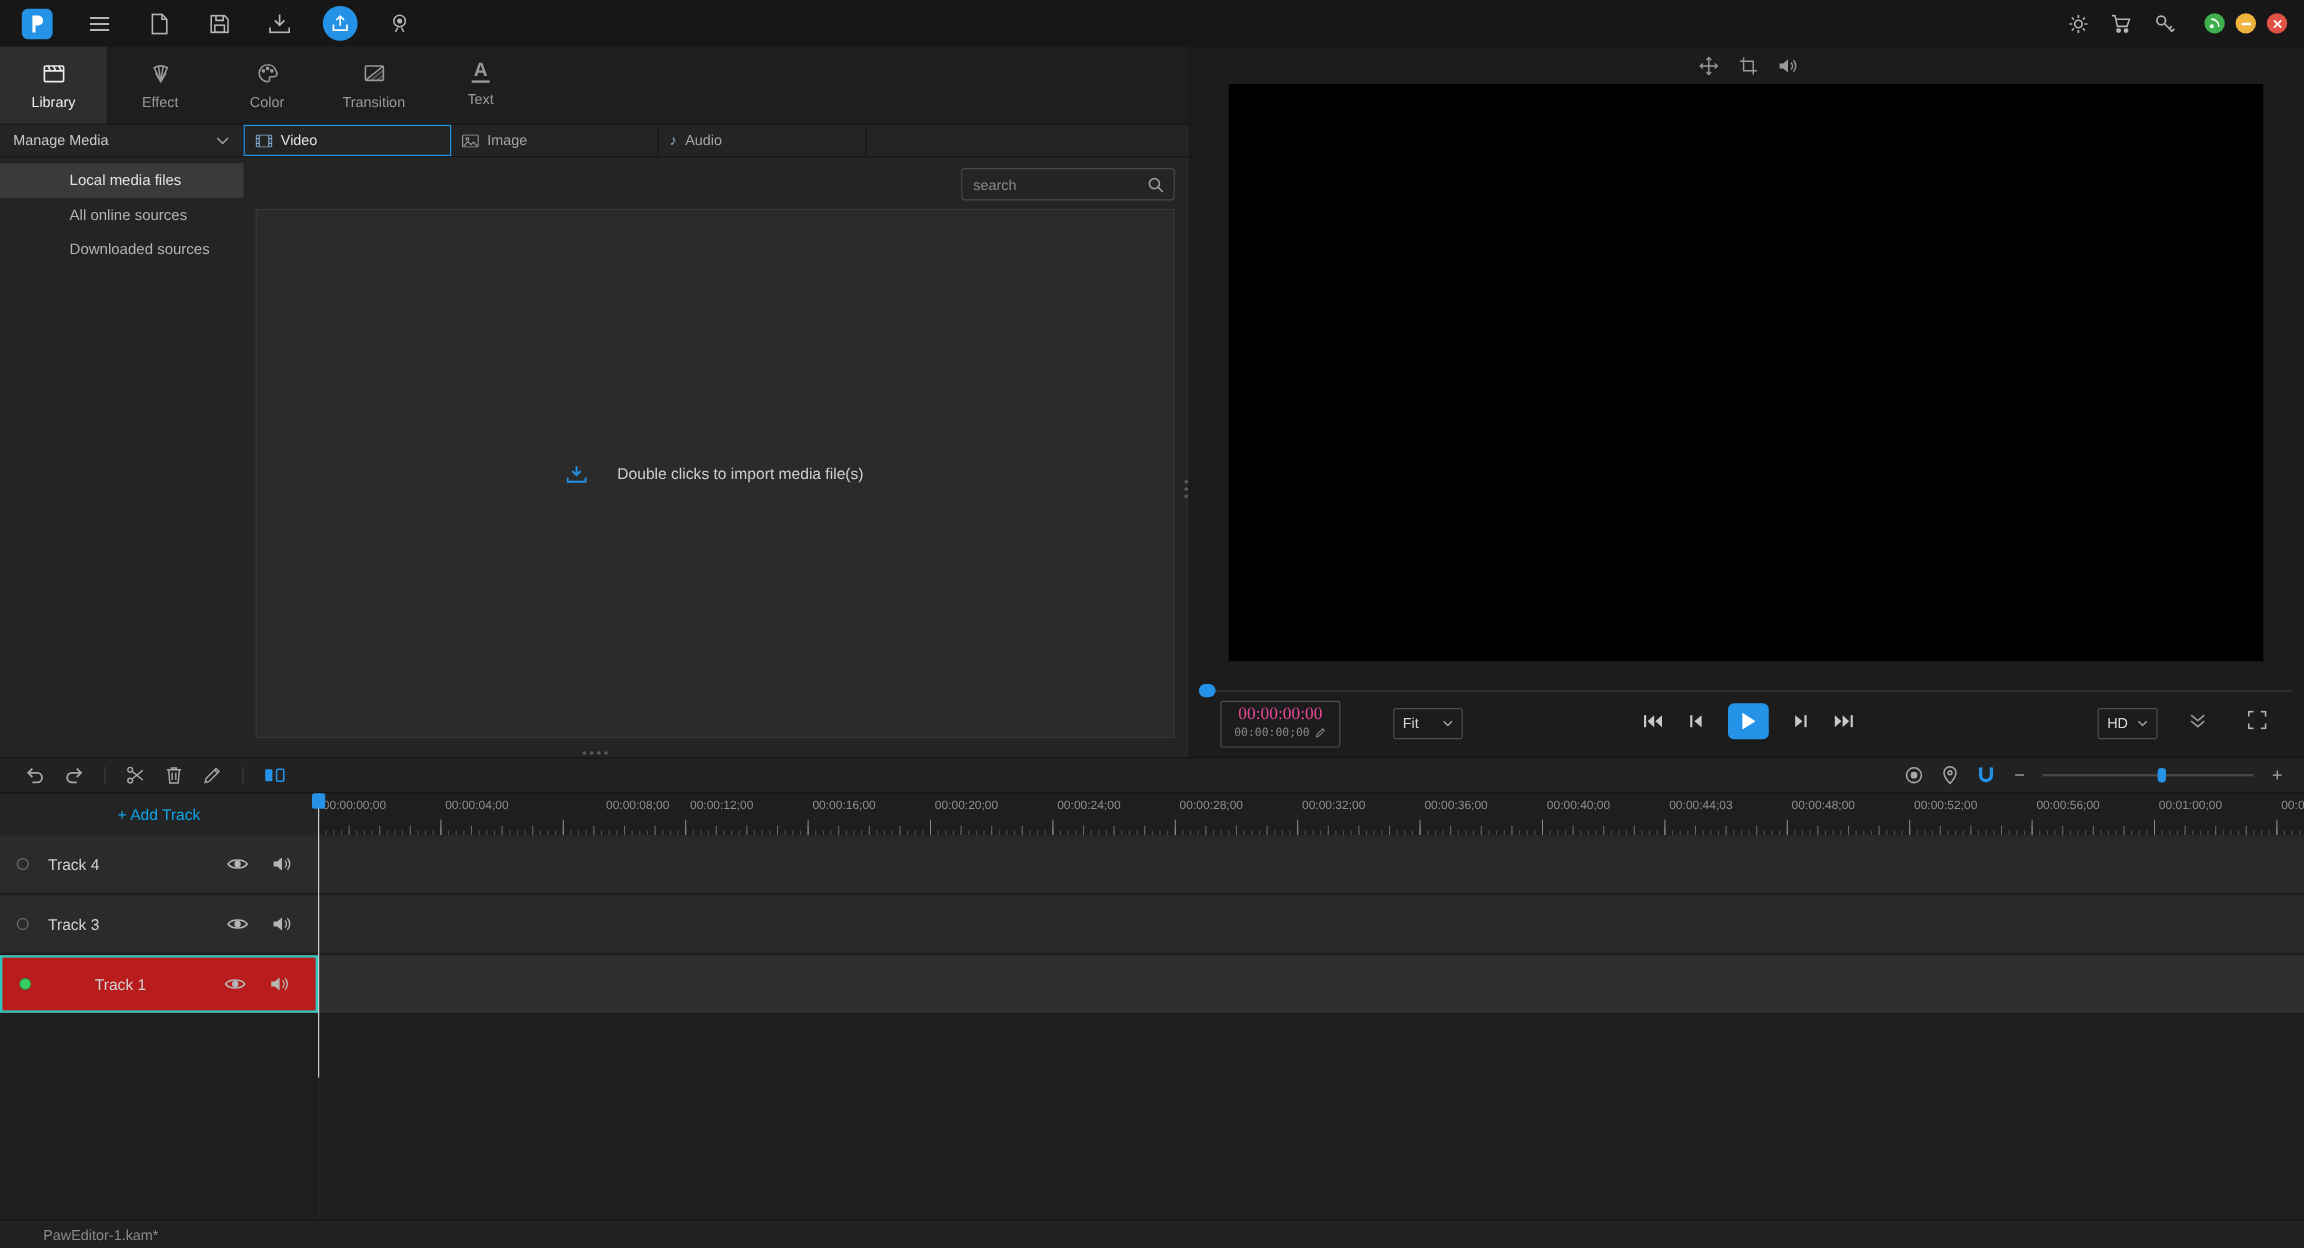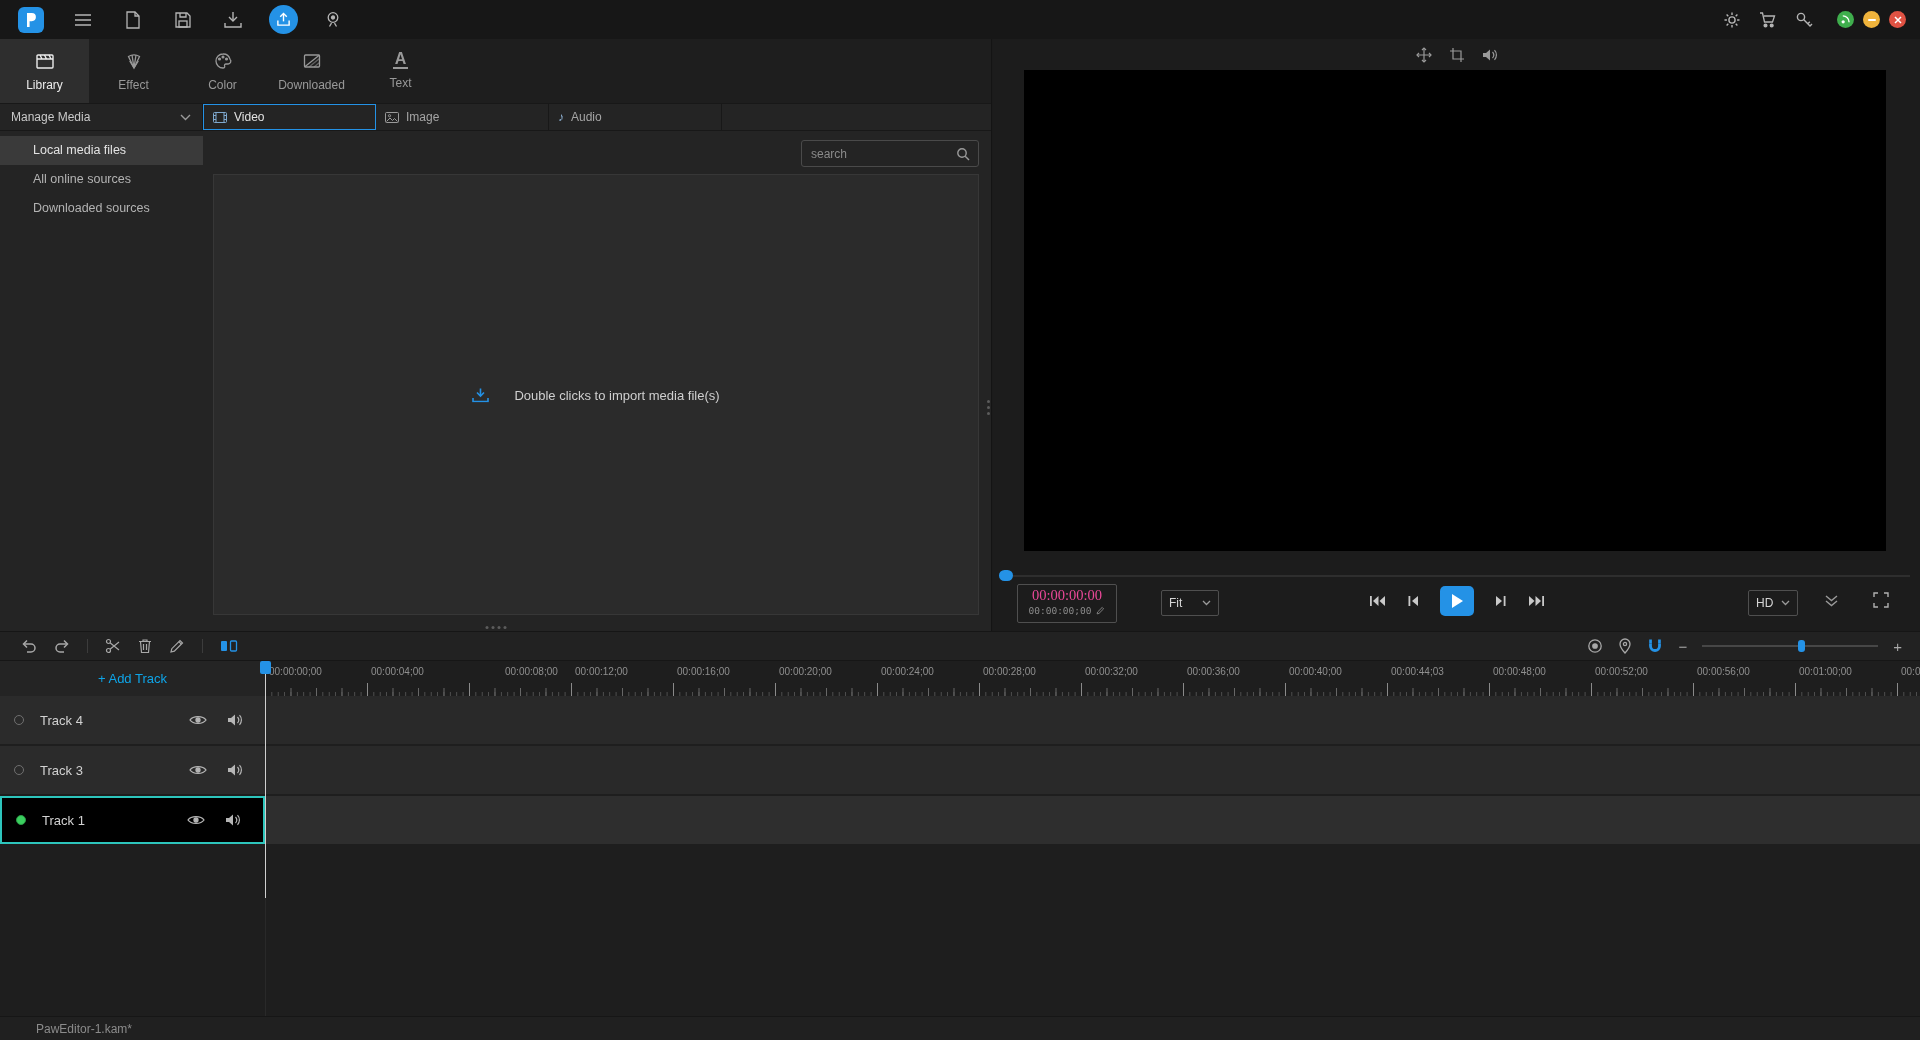--- a/index.html
+++ b/index.html
@@ -29,21 +29,21 @@
   .text-glyph { font-size:16px; font-weight:bold; line-height:14px; border-bottom:2px solid currentColor; padding:0 2px 1px; }
 
   #media-row { position:absolute; top:65px; left:0; right:0; height:27px; display:flex; border-bottom:1px solid #181818; font-size:12px; }
   #manage-media { width:203px; display:flex; align-items:center; padding:0 11px; color:#c9c9c9; border-right:1px solid #181818;justify-content:flex-end; }
   #manage-media .chev { margin-left:auto; }
   .media-tab { width:173px; display:flex; align-items:center; gap:7px; padding-left:9px; color:#a5a5a5; border-right:1px solid #181818; }
   .media-tab.selected { border:1px solid #2492e6; color:#e2e2e2; }
   .note-glyph { font-size:12px; color:#8fb3d6; }
 
   #sources { position:absolute; top:92px; left:0; width:203px; bottom:0; background:#242424; padding-top:5px; }
-  .source-item { height:29px; line-height:29px; padding-left:33px; font-size:12.5px; color:#b3b3b3; white-space:nowrap; }
+  .source-item { height:29px; line-height:29px; padding-left:58px; font-size:12.5px; color:#b3b3b3; white-space:nowrap; }
   .source-item.selected { background:#3a3a3a; color:#e3e3e3; }
 
   #media-content { position:absolute; top:92px; left:203px; right:0; bottom:0; }
   #search-box { position:absolute; top:9px; right:12px; width:178px; height:27px; border:1px solid #4a4a4a; border-radius:3px; display:flex; align-items:center; background:#242424; }
   #search-box input { flex:1; min-width:0; background:transparent; border:none; outline:none; color:#cfcfcf; font-size:12px; padding:0 9px; font-family:"Liberation Sans",sans-serif; }
   #search-box input::placeholder { color:#8a8a8a; }
   #search-box .mag { margin-right:8px; }
   #media-box { position:absolute; left:10px; right:12px; top:43px; bottom:16px; background:#2b2b2b; border:1px solid #373737; }
   #import-hint { position:absolute; left:0; right:0; top:50%; transform:translateY(-50%); display:flex; align-items:center; justify-content:center; gap:25px; color:#cfcfcf; font-size:13px; }
   .v-splitter { position:absolute; right:1px; top:361px; display:flex; flex-direction:column; gap:3px; }
@@ -89,21 +89,21 @@
       linear-gradient(90deg,#686868 0 1px,transparent 1px),
       linear-gradient(90deg,#525252 0 1px,transparent 1px);
     background-size:102px 13px, 25.5px 8px, 6.375px 4px;
     background-repeat:repeat-x;
     background-position:left bottom, left bottom, left bottom; }
   #ruler-labels { position:absolute; left:0; right:0; top:0; bottom:0; }
   .ruler-label { position:absolute; top:5px; font-size:10px; color:#8f8f8f; white-space:nowrap; }
   #tracks { position:absolute; top:35px; left:0; right:0; }
   .track-row { height:48px; margin-bottom:2px; display:flex; }
   .track-header { width:265px; background:#2b2b2b; display:flex; align-items:center; position:relative; }
-  .track-row.selected .track-header { border:2px solid #2dc5bc; background:#000000; }
+  .track-row.selected .track-header { border:2px solid #2dc5bc; background:#b91c1c;gap:37px; }
   .track-indicator { width:10px; height:10px; border:1.5px solid #6f6f6f; border-radius:50%; margin-left:14px; flex:none; }
   .track-row.selected .track-indicator { background:#3bcf5f; border-color:#2a9a47; }
   .track-name { margin-left:16px; font-size:13px; color:#d2d2d2; }
   .track-icons { position:absolute; right:22px; display:flex; align-items:center; gap:20px; }
   .track-lane { flex:1; background:#292929; }
   .track-row.selected .track-lane { background:#2e2e2e; }
   #tl-vline { position:absolute; left:265px; top:35px; bottom:0; width:1px; background:rgba(255,255,255,0.05); }
   #playhead { position:absolute; left:265px; top:0; width:1px; height:237px; background:#cfcfcf; }
   #playhead::before { content:""; position:absolute; left:-5px; top:0; width:11px; height:13px; background:#2492e6; border-radius:2px; }
 
@@ -242,21 +242,21 @@
       <span>Color</span>
     </div>
     <div class="lib-tab">
       <span>
           <svg width="20" height="20" viewBox="0 0 20 20" fill="none" stroke="currentColor" stroke-width="1.3">
             <rect x="2.5" y="4" width="15" height="12" rx="1"></rect>
             <path d="M2.5 16L17.5 4"></path>
             <path d="M7 16L17.5 7.6M12 16l5.5-4.4" opacity=".55"></path>
           </svg>
         </span>
-      <span>Downloaded</span>
+      <span>Transition</span>
     </div>
     <div class="lib-tab">
       <span class="text-glyph">A</span>
       <span>Text</span>
     </div>
   </div>
 
   <div id="media-row">
     <div id="manage-media">
       <span>Manage Media</span>

